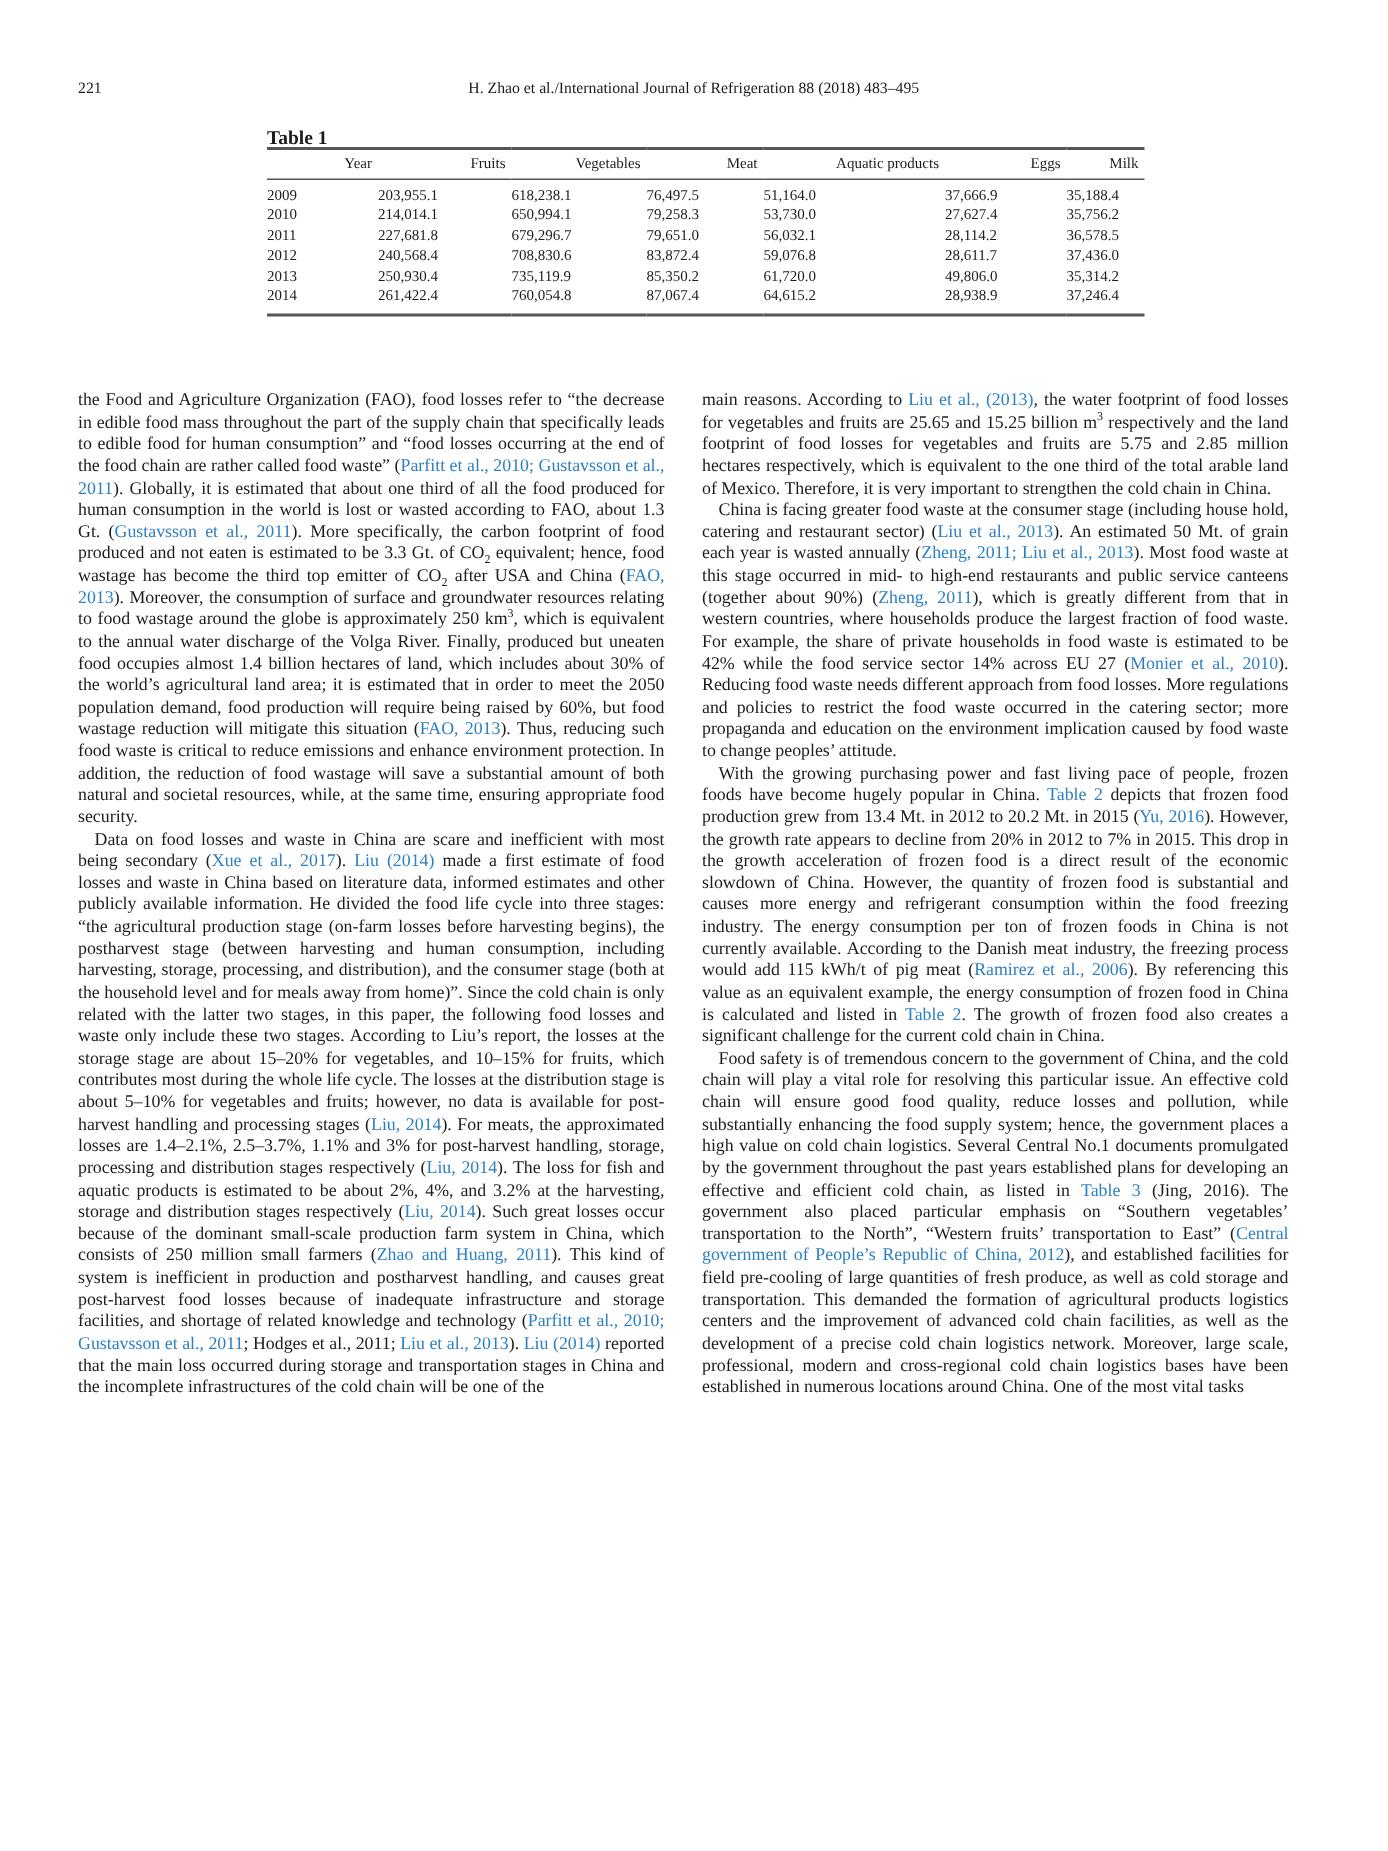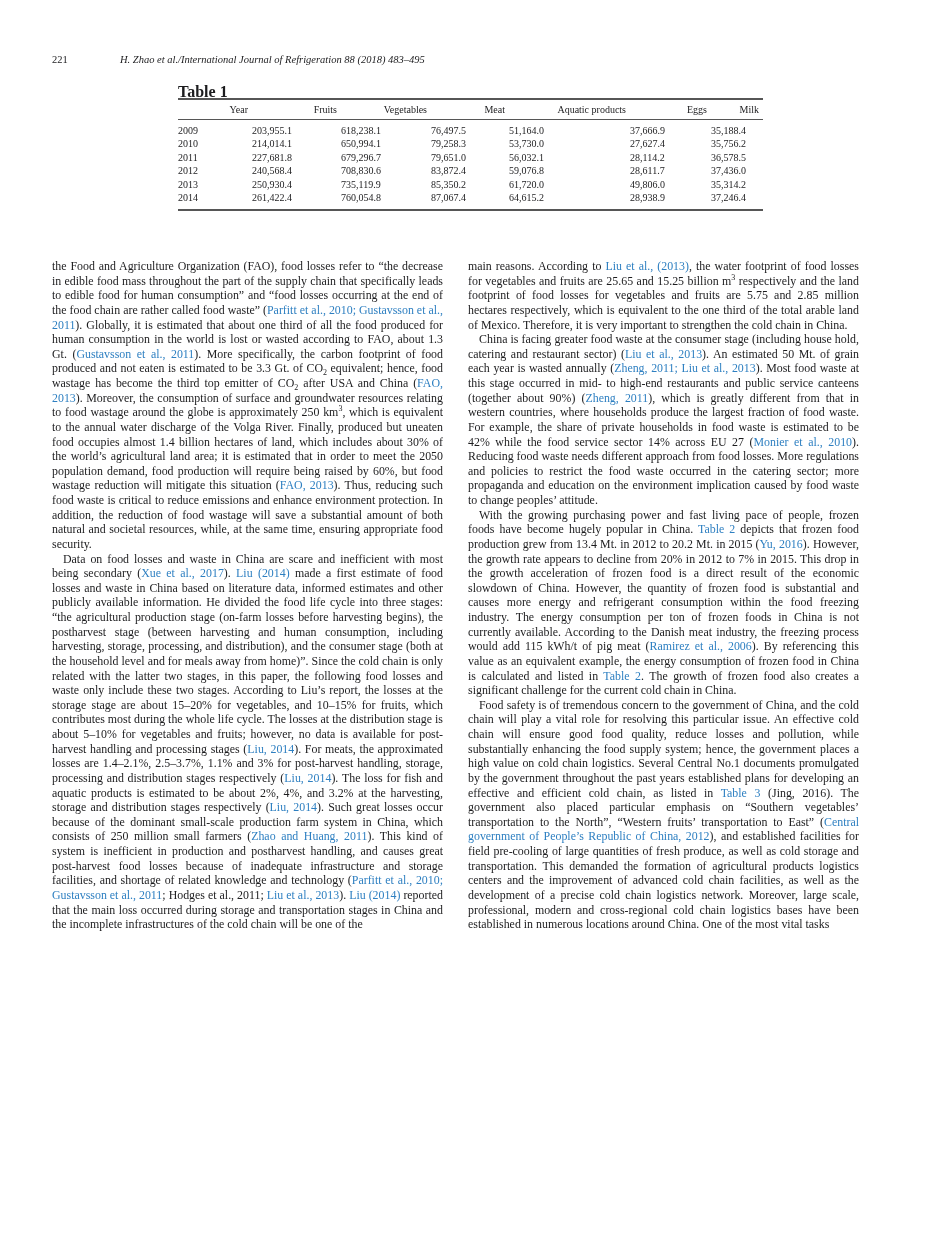--- a/index.html
+++ b/index.html
@@ -16,26 +16,26 @@
     font-family:"Liberation Serif","DejaVu Serif",serif;
     overflow:hidden;
   }
   
   .page-number{
     position:absolute;left:52px;top:54px;
     font-size:10.5px;line-height:12px;
   }
   .running-head{
     position:absolute;left:120px;right:120px;top:54px;
-    font-style:italic;
+    text-align:center;
     font-size:10.5px;line-height:12px;
   }
   
   .table-block{position:absolute;left:178px;top:85px;width:557px;}
-  .table-label{font-weight:bold;font-size:16px;line-height:13px;margin:0;}
+  .table-label{font-weight:bold;font-size:13px;line-height:13px;margin:0;}
   .table-caption{font-size:10.2px;line-height:13px;margin:1px 0 8px 0;}
   table.data{
     border-collapse:collapse;table-layout:fixed;width:557px;
     font-size:10px;
     border-top:2px solid var(--rule);
     border-bottom:2px solid var(--rule);
   }
   table.data th{
     text-align:right;font-weight:normal;
     padding:4px 4px 4px 0;

